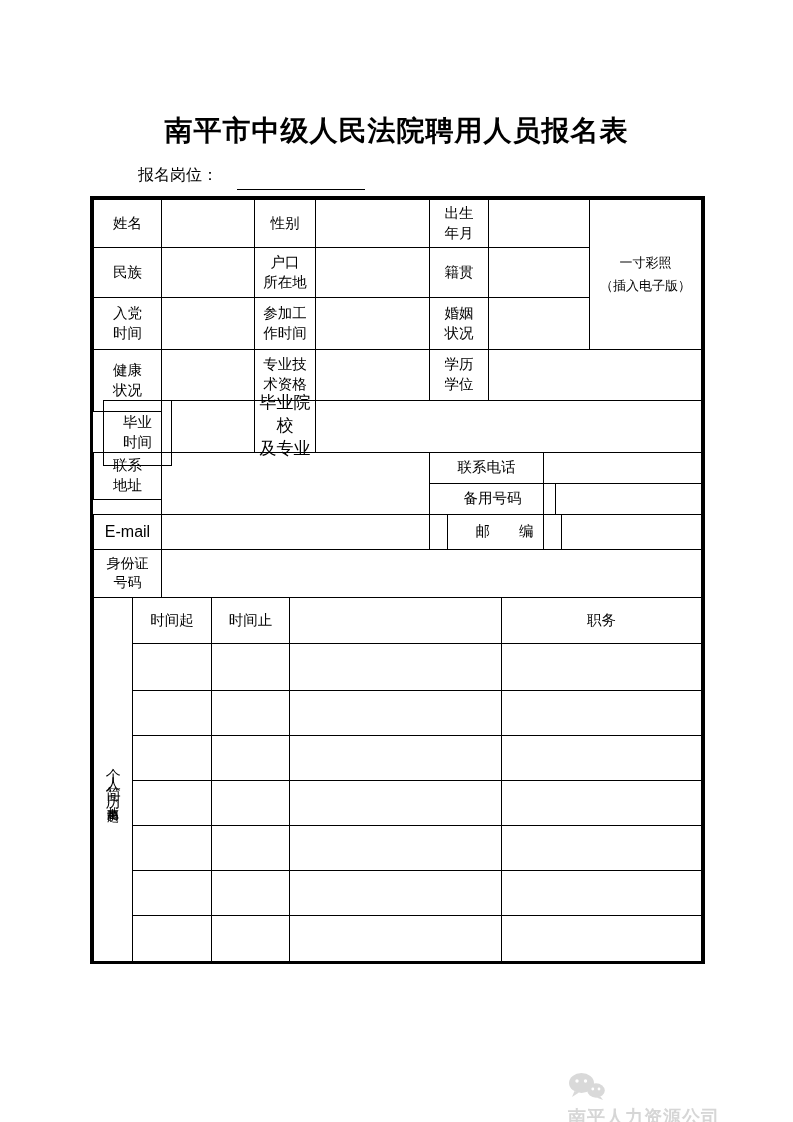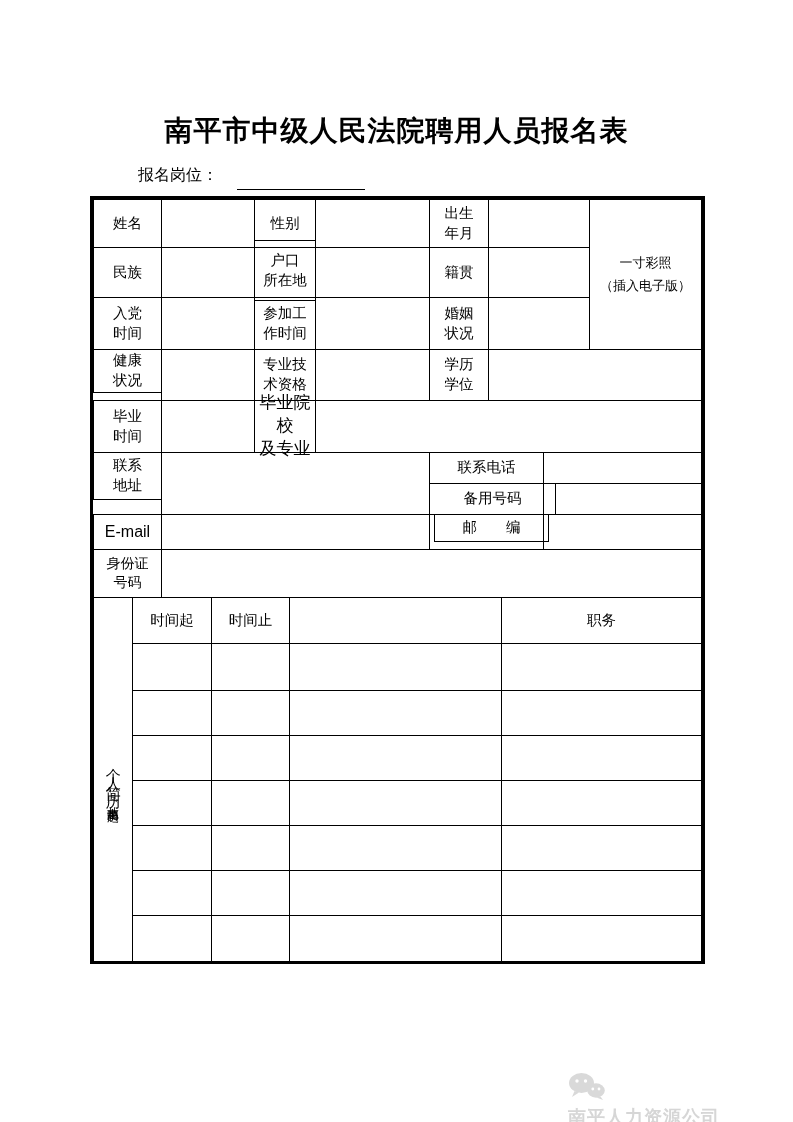--- a/index.html
+++ b/index.html
@@ -59,64 +59,64 @@
   <div class="cell" style="left:254px;top:199px;width:62px;height:49px">性别</div>
   <div class="cell" style="left:315px;top:199px;width:115px;height:49px"></div>
   <div class="cell" style="left:429px;top:199px;width:60px;height:49px">出生
 年月</div>
   <div class="cell" style="left:488px;top:199px;width:102px;height:49px"></div>
   <div class="cell photo-cell" style="left:589px;top:199px;width:113px;height:151px">一寸彩照
 （插入电子版）</div>
 
   <div class="cell" style="left:93px;top:247px;width:69px;height:51px">民族</div>
   <div class="cell" style="left:161px;top:247px;width:94px;height:51px"></div>
-  <div class="cell" style="left:254px;top:240px;width:62px;height:61px">户口
+  <div class="cell" style="left:254px;top:247px;width:62px;height:51px">户口
 所在地</div>
   <div class="cell" style="left:315px;top:247px;width:115px;height:51px"></div>
   <div class="cell" style="left:429px;top:247px;width:60px;height:51px">籍贯</div>
   <div class="cell" style="left:488px;top:247px;width:102px;height:51px"></div>
 
   <div class="cell" style="left:93px;top:297px;width:69px;height:53px">入党
 时间</div>
   <div class="cell" style="left:161px;top:297px;width:94px;height:53px"></div>
   <div class="cell" style="left:254px;top:297px;width:62px;height:53px">参加工
 作时间</div>
   <div class="cell" style="left:315px;top:297px;width:115px;height:53px"></div>
   <div class="cell" style="left:429px;top:297px;width:60px;height:53px">婚姻
 状况</div>
   <div class="cell" style="left:488px;top:297px;width:102px;height:53px"></div>
 
-  <div class="cell" style="left:93px;top:349px;width:69px;height:44px">健康
+  <div class="cell" style="left:93px;top:349px;width:69px;height:63px">健康
 状况</div>
   <div class="cell" style="left:161px;top:349px;width:94px;height:52px"></div>
   <div class="cell" style="left:254px;top:349px;width:62px;height:52px">专业技
 术资格</div>
   <div class="cell" style="left:315px;top:349px;width:115px;height:52px"></div>
   <div class="cell" style="left:429px;top:349px;width:60px;height:52px">学历
 学位</div>
   <div class="cell" style="left:488px;top:349px;width:214px;height:52px"></div>
 
-  <div class="cell" style="left:93px;top:400px;width:69px;height:53px">毕业
+  <div class="cell" style="left:103px;top:400px;width:69px;height:66px">毕业
 时间</div>
   <div class="cell" style="left:161px;top:400px;width:94px;height:53px"></div>
   <div class="cell sm" style="left:254px;top:400px;width:62px;height:53px">毕业院校
 及专业</div>
   <div class="cell" style="left:315px;top:400px;width:387px;height:53px"></div>
 
   <div class="cell" style="left:93px;top:452px;width:69px;height:48px">联系
 地址</div>
   <div class="cell" style="left:161px;top:452px;width:269px;height:63px"></div>
   <div class="cell" style="left:429px;top:452px;width:115px;height:32px">联系电话</div>
   <div class="cell" style="left:543px;top:452px;width:159px;height:32px"></div>
   <div class="cell" style="left:429px;top:483px;width:127px;height:32px">备用号码</div>
   <div class="cell" style="left:543px;top:483px;width:159px;height:32px"></div>
 
   <div class="cell latin" style="left:93px;top:514px;width:69px;height:36px">E-mail</div>
   <div class="cell" style="left:161px;top:514px;width:269px;height:36px"></div>
-  <div class="cell" style="left:434px;top:514px;width:115px;height:28px">邮　　编</div>
+  <div class="cell" style="left:447px;top:514px;width:115px;height:36px">邮　　编</div>
   <div class="cell" style="left:543px;top:514px;width:159px;height:36px"></div>
 
   <div class="cell md" style="left:93px;top:549px;width:69px;height:49px">身份证
 号码</div>
   <div class="cell" style="left:161px;top:549px;width:541px;height:49px"></div>
 
   <div class="cell vlabel" style="left:93px;top:597px;width:40px;height:365px">
     <span class="v-main">个人简历</span>
     <span class="v-note">（从高中填起）</span>
   </div>

